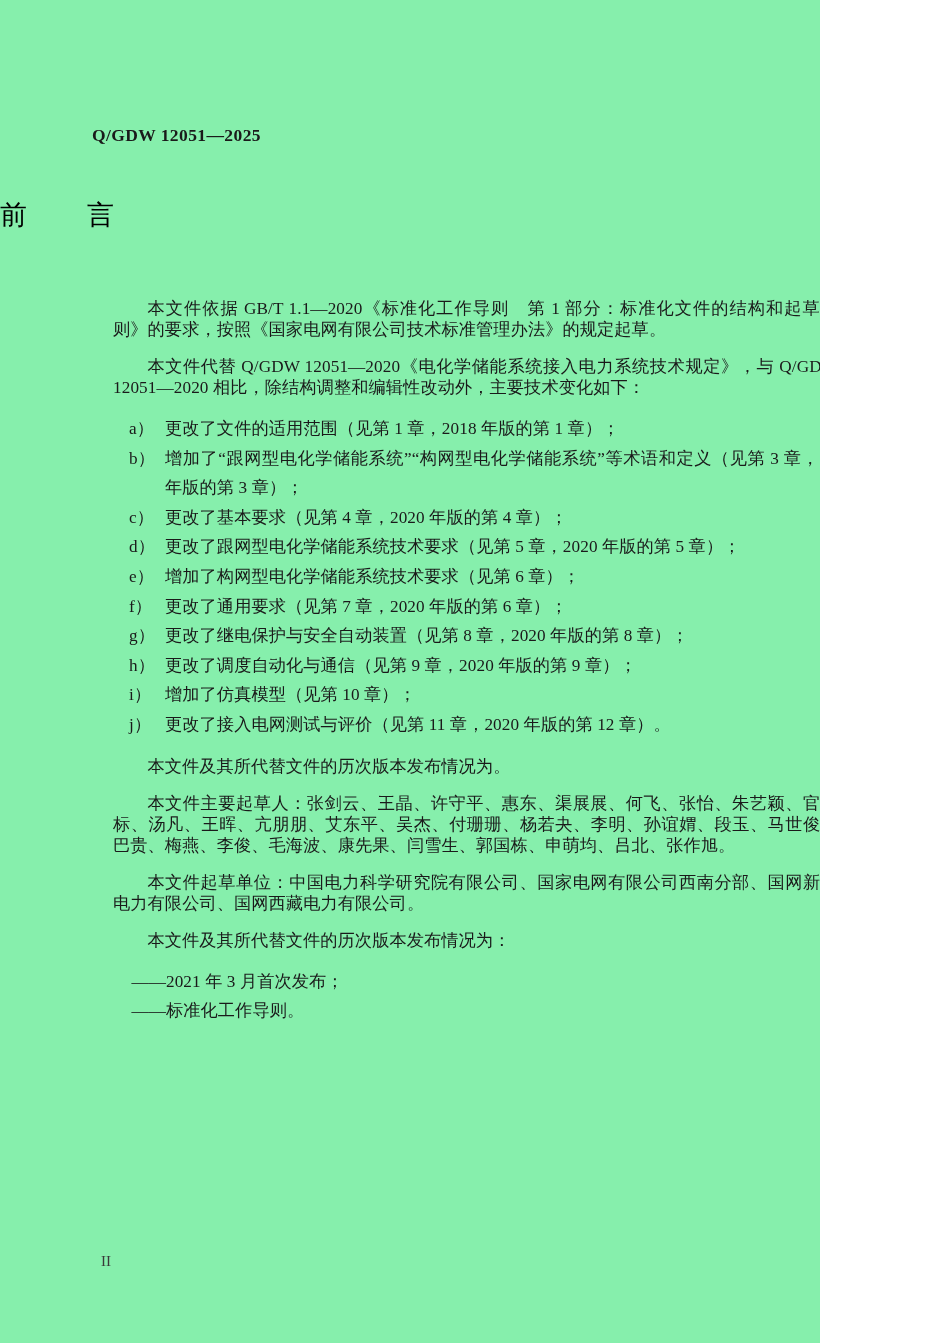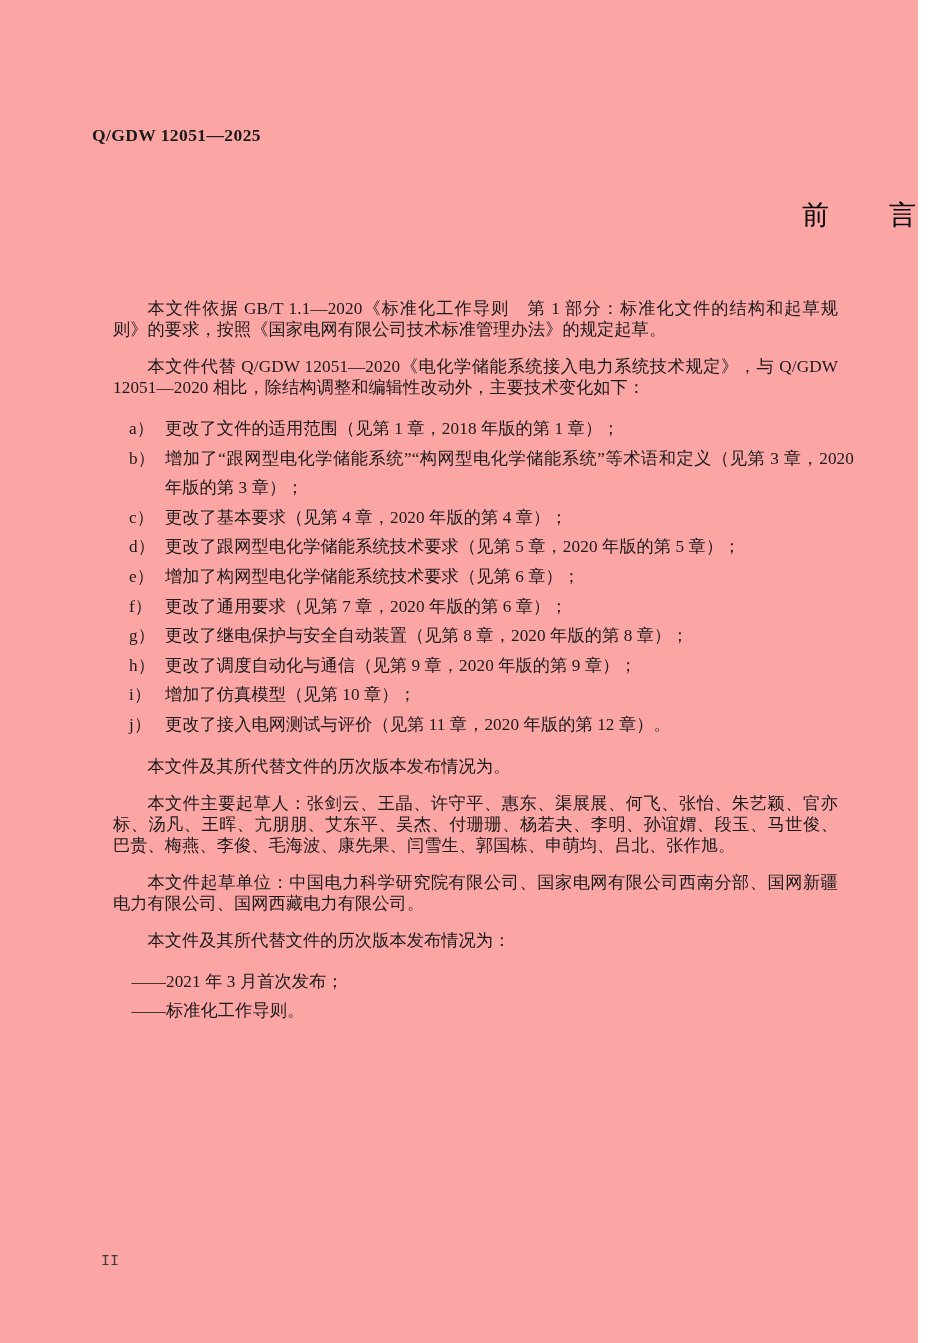--- a/index.html
+++ b/index.html
@@ -6,42 +6,42 @@
     margin: 0;
     padding: 0;
     background: #ffffff;
   }
   body {
     font-family: "Liberation Serif", "DejaVu Serif", serif;
     color: #1a1a1a;
   }
   .page {
     position: relative;
-    width: 918px;
+    width: 820px;
     height: 1343px;
-    background: #fca5a5;
+    background: #86efac;
     box-sizing: border-box;
     overflow: hidden;
   }
   .std-no {
     position: absolute;
     left: 92px;
     top: 125px;
     font-family: "Liberation Serif", "DejaVu Serif", serif;
     font-weight: bold;
     font-size: 17.5px;
     letter-spacing: 0.4px;
     white-space: nowrap;
   }
   .doc-title {
     position: absolute;
     left: 0;
     right: 0;
     top: 197px;
-    text-align: right;
+    text-align: left;
     font-family: "Liberation Sans", "DejaVu Sans", sans-serif;
     font-size: 27px;
     font-weight: 500;
     letter-spacing: 2px;
     color: #000;
   }
   .body-area {
     position: absolute;
     left: 97px;
     top: 282px;
@@ -83,21 +83,21 @@
   .hist-line {
     font-size: 17.2px;
     line-height: 29.6px;
     text-indent: 2em;
     letter-spacing: 0.1px;
   }
   .page-no {
     position: absolute;
     left: 101px;
     bottom: 73px;
-    font-family: Liberation Mono, monospace;
+    font-family: Liberation Serif, serif;
     font-size: 15px;
     color: #3a3a3a;
   }
 </style>
 </head>
 <body>
 
 <div class="page">
 
   <div class="std-no">Q/GDW 12051—2025</div>

